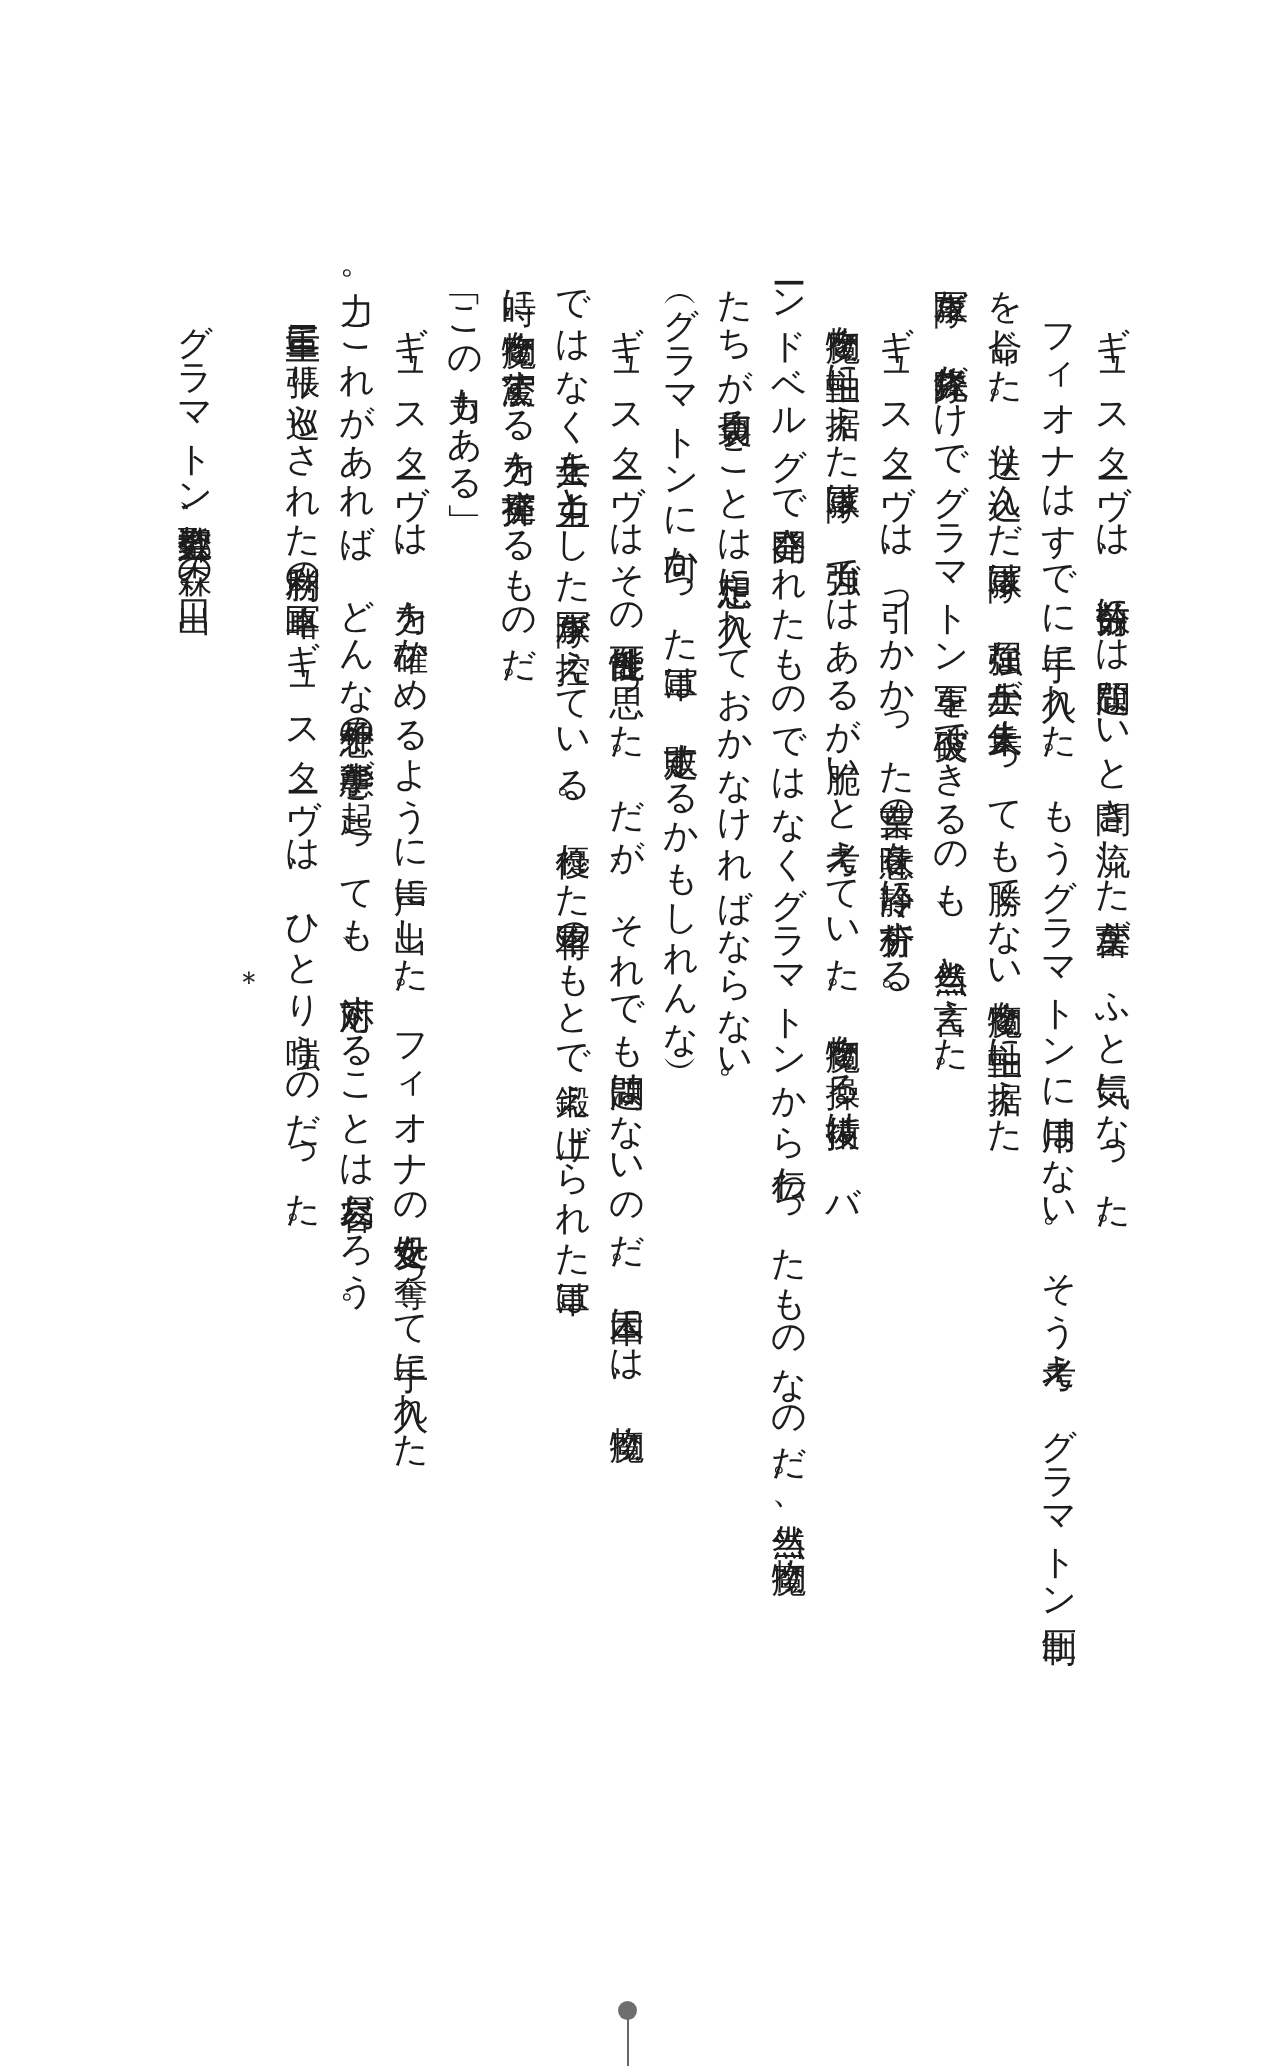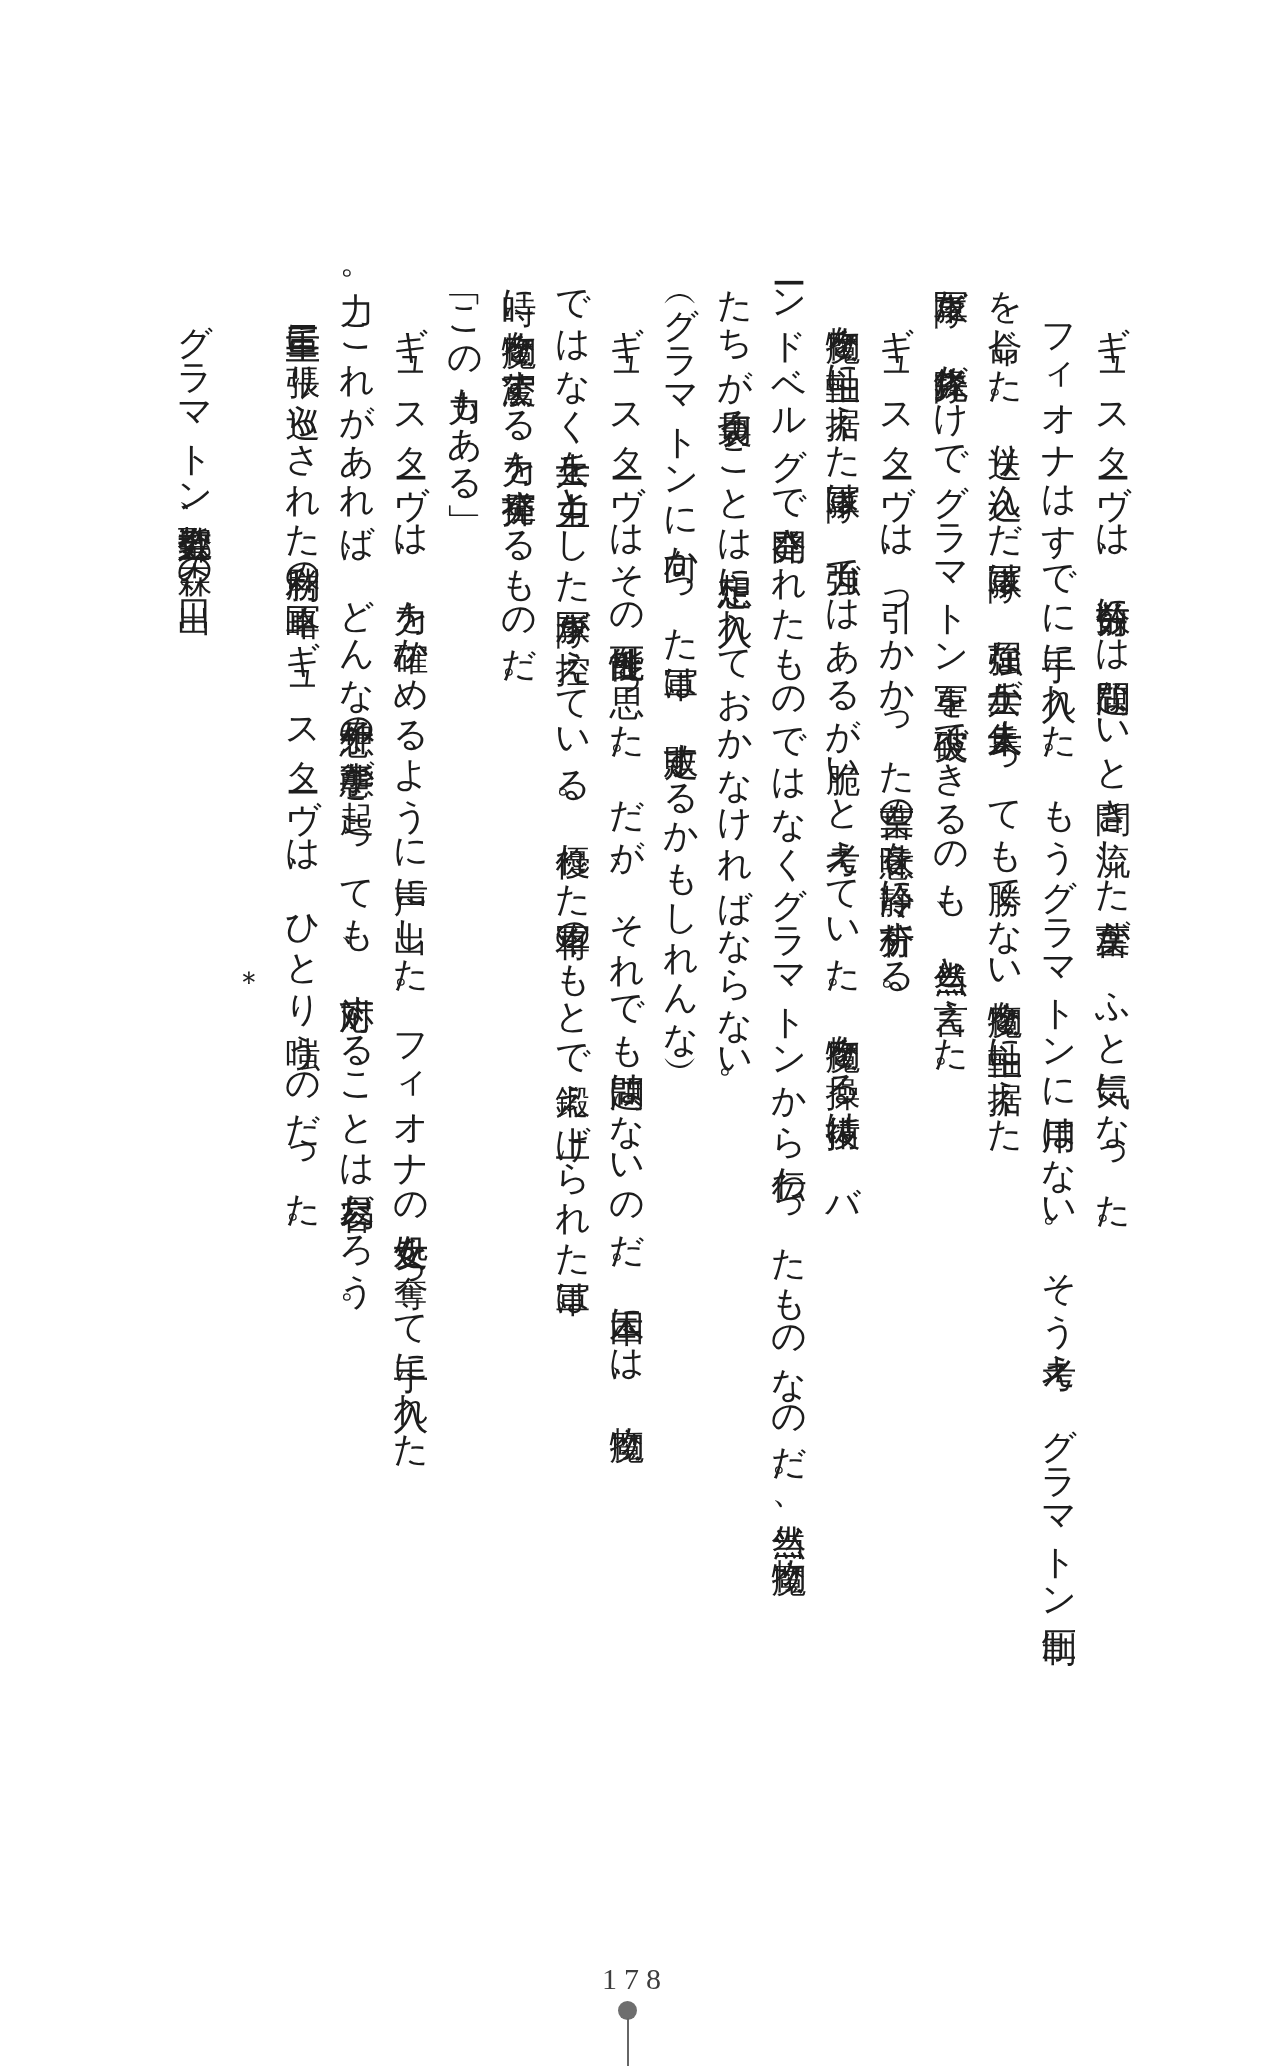--- a/index.html
+++ b/index.html
@@ -85,16 +85,15 @@
       <div class="vcol" style="text-indent: 35px;">ギュスターヴはその可能性を思った。だが、それでも問題はないのだ。本国には、魔物</div>
       <div class="vcol">ではなく兵士を主力とした軍隊が控えている。優れた将軍のもとで鍛え上げられた軍は、</div>
       <div class="vcol">時に魔物を凌駕する力を発揮するものだ。</div>
       <div class="vcol" style="text-indent: 17.5px;">「この力もある」</div>
       <div class="vcol" style="text-indent: 35px;">ギュスターヴは、力を確かめるように声に出した。フィオナの処女を奪って手に入れた</div>
       <div class="vcol">力。これがあれば、どんな予想外の事態が起こっても、対応することは容易だろう。</div>
       <div class="vcol" style="text-indent: 35px;">二重三重に張り巡らされた勝利の軍略。ギュスターヴは、ひとり嗤うのだった。</div>
       <div class="vcol separator">＊</div>
       <div class="vcol" style="text-indent: 35px;">グラマトン聖教会近郊、森の出口。</div>
     </div>
-  <div class="page-number">178</div>
   <div class="footer-dot"></div>
   <div class="footer-line"></div>
 </div>
 
 </body></html>

